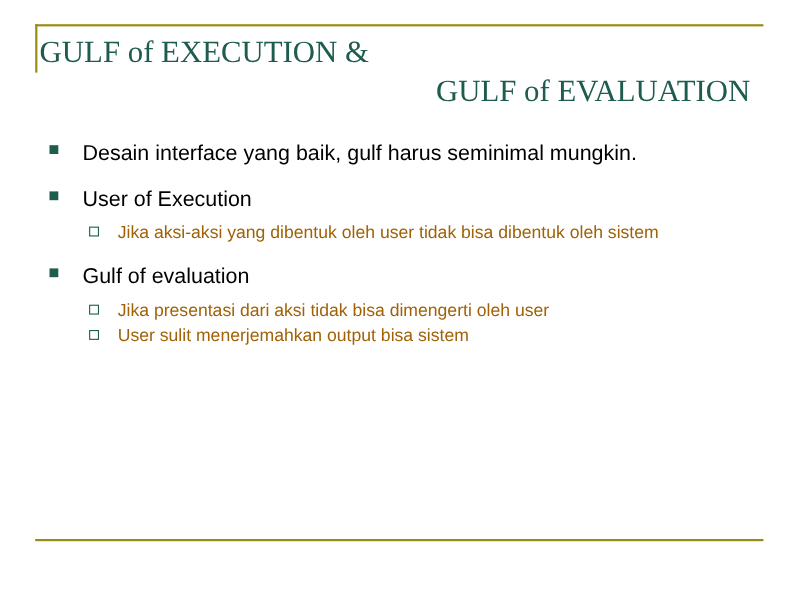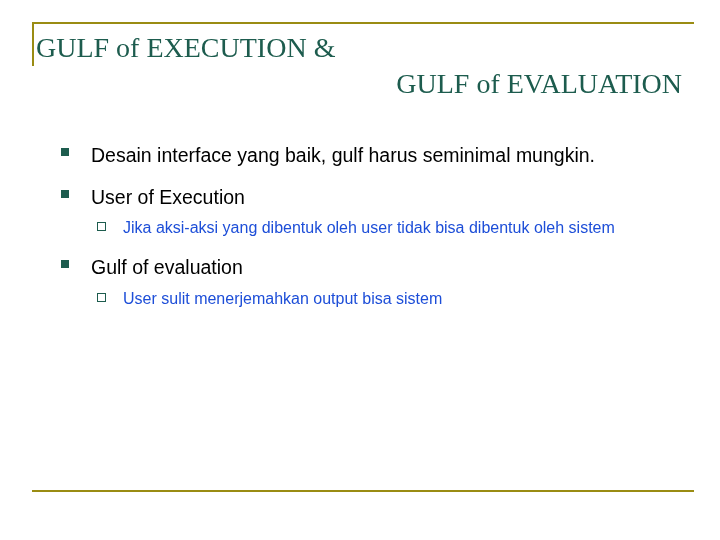--- a/index.html
+++ b/index.html
@@ -70,21 +70,21 @@
 
   .body-block {
     position: absolute;
     left: 36px;
     top: 126px;
     width: 656px;
   }
 
   ul.level1 {
     list-style: none;
-    margin: 17px;
+    margin: 1px;
     padding: 0;
   }
   ul.level1 > li {
     position: relative;
     padding-left: 38px;
     margin-bottom: 16px;
     font-size: 19.5px;
     line-height: 1.32;
     color: #000000;
   }
@@ -105,21 +105,21 @@
     list-style: none;
     margin: 8px 0 0 0;
     padding: 0;
   }
   ul.level2 > li {
     position: relative;
     padding-left: 32px;
     margin-bottom: 2px;
     font-size: 16px;
     line-height: 1.3;
-    color: #1d4ed8;
+    color: #a16207;
   }
   ul.level2 > li .bullet2 {
     position: absolute;
     left: 6px;
     top: 4px;
     width: 9px;
     height: 9px;
     border: 1.5px solid #1d5c4e;
     box-sizing: border-box;
     background: #ffffff;
@@ -160,20 +160,24 @@
           </li>
         </ul>
       </li>
 
       <li>
         <span class="bullet1"></span>
         <span class="l1-text">Gulf of evaluation</span>
         <ul class="level2">
           <li>
             <span class="bullet2"></span>
+            <span>Jika presentasi dari aksi tidak bisa dimengerti oleh user</span>
+          </li>
+          <li>
+            <span class="bullet2"></span>
             <span>User sulit menerjemahkan output bisa sistem</span>
           </li>
         </ul>
       </li>
 
     </ul>
   </div>
 
 </div>
 

